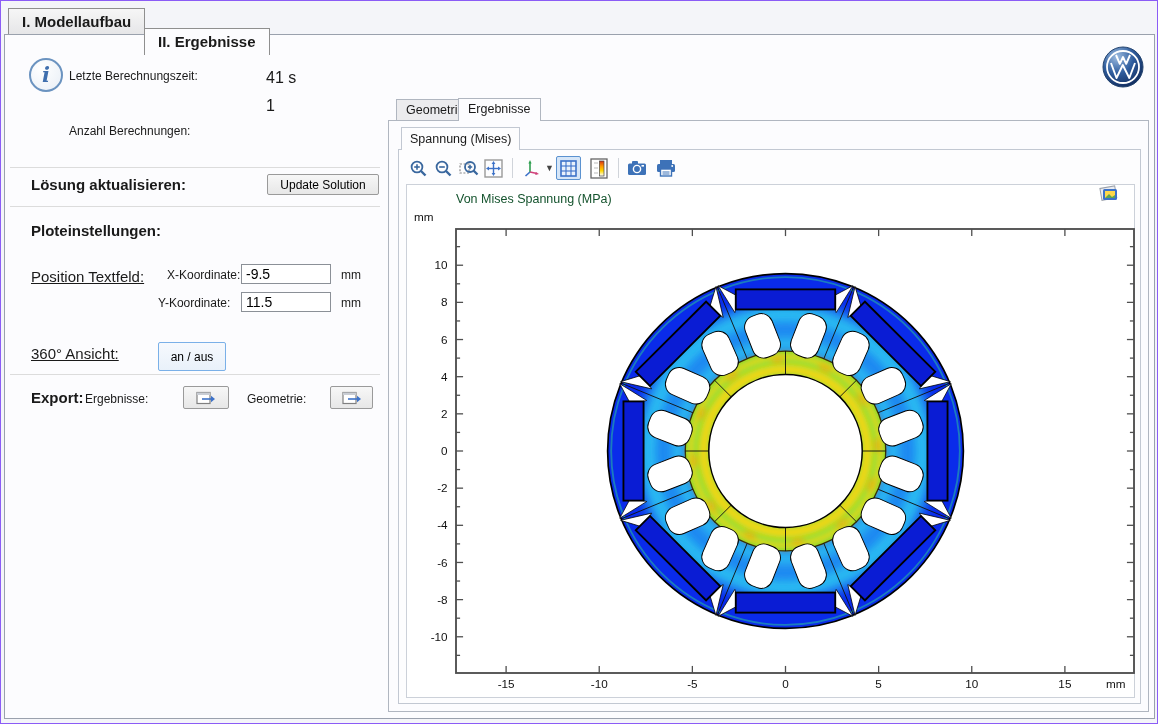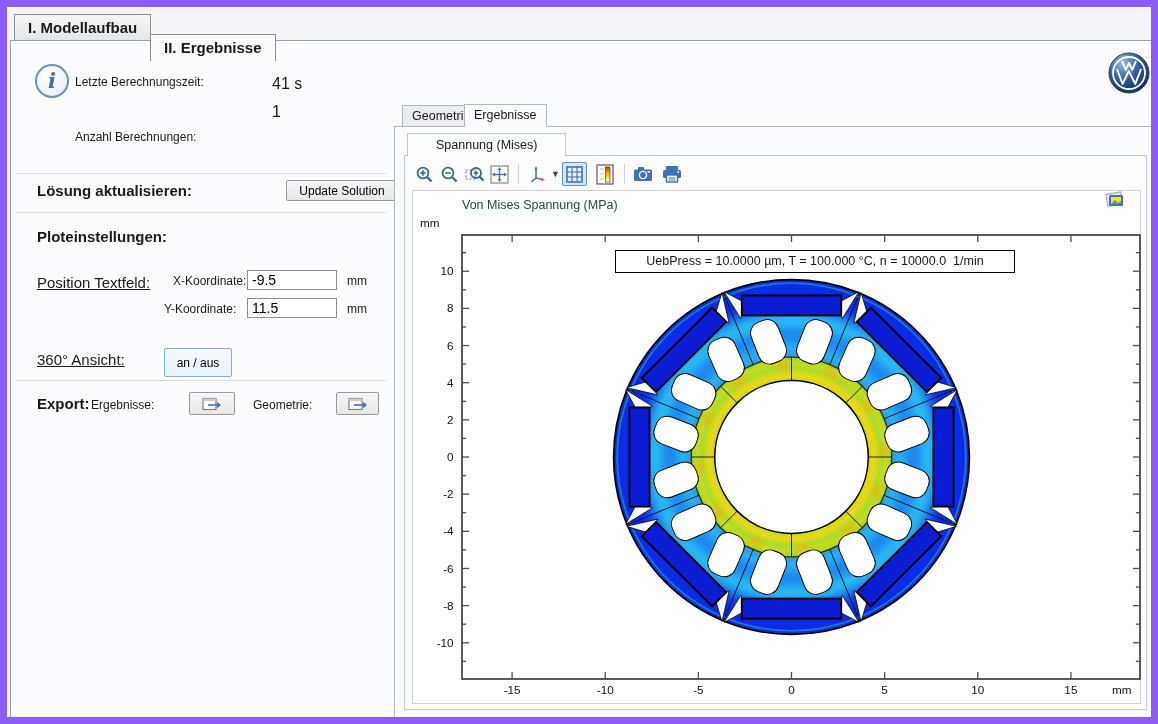--- a/index.html
+++ b/index.html
@@ -1,18 +1,18 @@
 <!DOCTYPE html>
 <html><head>
 <meta charset="utf-8">
 <style>
   * { margin:0; padding:0; box-sizing:border-box; }
   html,body { width:1158px; height:724px; }
   body { font-family:"Liberation Sans", sans-serif; background:#eef0f5; color:#1a1a1a; }
-  #app { position:relative; width:1158px; height:724px; background:#f4f5f9; border:7px solid #8b5cf6; overflow:hidden; }
+  #app { position:relative; width:1158px; height:724px; background:#f4f5f9; border:1px solid #8b5cf6; overflow:hidden; }
 
   
   .top-tab { position:absolute; top:7px; height:26px; line-height:25px; padding:0 13px;
     font-size:15px; font-weight:bold; border:1px solid #8f8f8f; border-bottom:none;
     background:linear-gradient(#f6f6f6,#e6e6e8); cursor:default; }
   .top-tab.active { background:#fcfcfe; height:27px; z-index:5;margin-top:20px; }
   #content-box { position:absolute; left:3px; top:33px; width:1151px; height:685px;
     background:#fcfcfe; border:1px solid #9aa1ad; }
 
   
@@ -33,21 +33,21 @@
     color:#3f6fae; text-align:center; line-height:30px; }
   .icon-btn { position:absolute; border:1px solid #9a9a9a; border-radius:2px;
     background:linear-gradient(#f7f7f7,#e7e7e7); display:flex; align-items:center; justify-content:center; cursor:pointer; }
 
   
   .vtab { position:absolute; height:22px; line-height:21px; padding:0 9px; font-size:12.5px;
     border:1px solid #b0b6c0; border-bottom:none; background:#ececee; cursor:pointer; }
   .vtab.active { background:#fcfcfe; height:23px; z-index:4; }
   #viewer-box { position:absolute; left:387px; top:119px; width:761px; height:592px;
     border:1px solid #b0b6c0; background:#fcfcfe; }
-  #plot-tab { position:absolute; left:400px; top:126px; height:23px; line-height:22px; padding:0 28px;
+  #plot-tab { position:absolute; left:400px; top:126px; height:23px; line-height:22px; padding:0 8px;
     font-size:12.5px; border:1px solid #c2c8d2; border-bottom:none; background:#fdfdfe; z-index:4; cursor:pointer; }
   #inner-box { position:absolute; left:397px; top:148px; width:743px; height:555px;
     border:1px solid #c2c8d2; background:#fdfdfe; }
 
   
   #toolbar { position:absolute; left:405px; top:152px; width:720px; height:30px; display:flex; align-items:center; }
   .tbi { width:25px; height:24px; display:flex; align-items:center; justify-content:center; cursor:pointer; }
   .tbi.pressed { border:1px solid #5b92d0; background:#d6e6f8; border-radius:2px; }
   .tbsep { width:1px; height:20px; background:#d0d4da; margin:0 6px; }
   .caret { font-size:9px; color:#444; cursor:pointer; margin:0 2px 0 1px; }
@@ -73,21 +73,21 @@
 
   <div id="info-icon" class="abs">i</div>
   <div class="abs lbl" style="left:68px;top:68px;">Letzte Berechnungszeit:</div>
   <div class="abs val" style="left:265px;top:68px;">41 s</div>
   <div class="abs lbl" style="left:68px;top:104px;margin-top:19px;">Anzahl Berechnungen:</div>
   <div class="abs val" style="left:265px;top:96px;">1</div>
 
   <div class="divider" style="top:166px;"></div>
 
   <div class="abs hdr" style="left:30px;top:175px;">Lösung aktualisieren:</div>
-  <button class="btn" style="left:279px;top:173px;width:112px;height:21px;">Update Solution</button>
+  <button class="btn" style="left:266px;top:173px;width:112px;height:21px;">Update Solution</button>
 
   <div class="divider" style="top:205px;"></div>
 
   <div class="abs hdr" style="left:30px;top:221px;">Ploteinstellungen:</div>
 
   <div class="abs ulink" style="left:30px;top:267px;">Position Textfeld:</div>
   <div class="abs lbl" style="left:166px;top:267px;">X-Koordinate:</div>
   <input class="txtinput" style="left: 240px; top: 263px;" value="-9.5">
   <div class="abs lbl" style="left:340px;top:267px;">mm</div>
   <div class="abs lbl" style="left:157px;top:295px;">Y-Koordinate:</div>
@@ -446,15 +446,14 @@
         <line x1="36.4" y1="2.9499999999999993" x2="36.18" y2="2.9499999999999993" stroke="#4f4f4f" stroke-width="0.07"></line>
         <line x1="0" y1="1.9499999999999993" x2="0.38" y2="1.9499999999999993" stroke="#4f4f4f" stroke-width="0.07"></line>
         <line x1="36.4" y1="1.9499999999999993" x2="36.019999999999996" y2="1.9499999999999993" stroke="#4f4f4f" stroke-width="0.07"></line>
         <text x="-0.45" y="2.1699999999999995" text-anchor="end" font-size="0.63" fill="#111" font-family="Liberation Sans, sans-serif">10</text>
         <line x1="0" y1="0.9499999999999993" x2="0.22" y2="0.9499999999999993" stroke="#4f4f4f" stroke-width="0.07"></line>
         <line x1="36.4" y1="0.9499999999999993" x2="36.18" y2="0.9499999999999993" stroke="#4f4f4f" stroke-width="0.07"></line>
         <text x="34.9" y="24.72" text-anchor="start" font-size="0.63" fill="#111" font-family="Liberation Sans, sans-serif">mm</text>
         <text x="-2.25" y="-0.45" text-anchor="start" font-size="0.63" fill="#111" font-family="Liberation Sans, sans-serif">mm</text>
       </g>
   </svg>
-  <div id="annotation-box">UebPress = 10.0000 µm, T = 100.000 °C, n = 10000.0  1/min</div>
 
 </div>
 
 </body></html>

